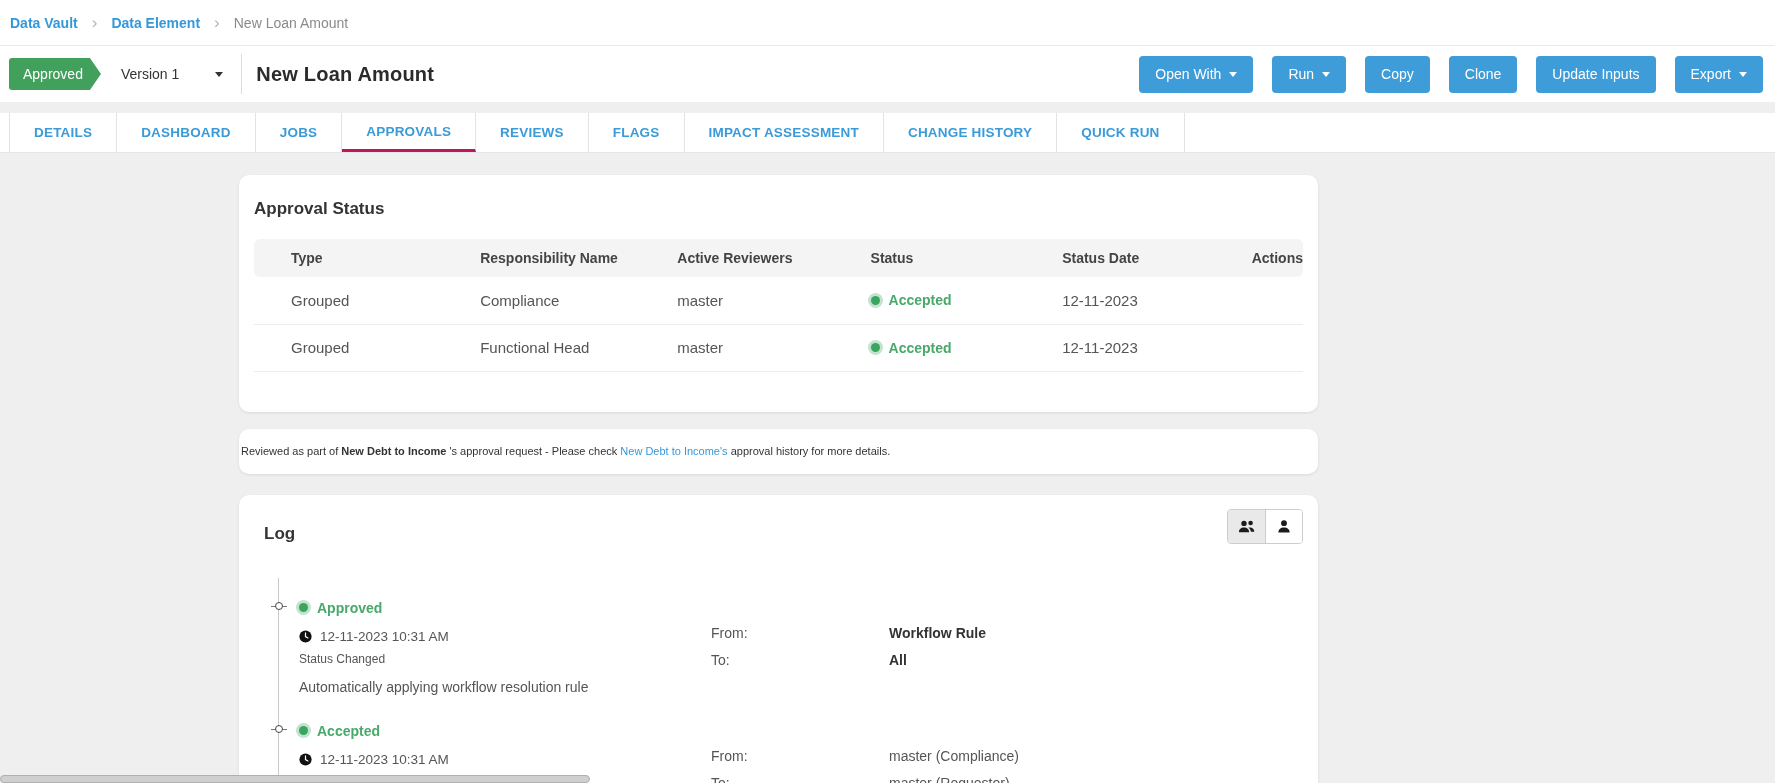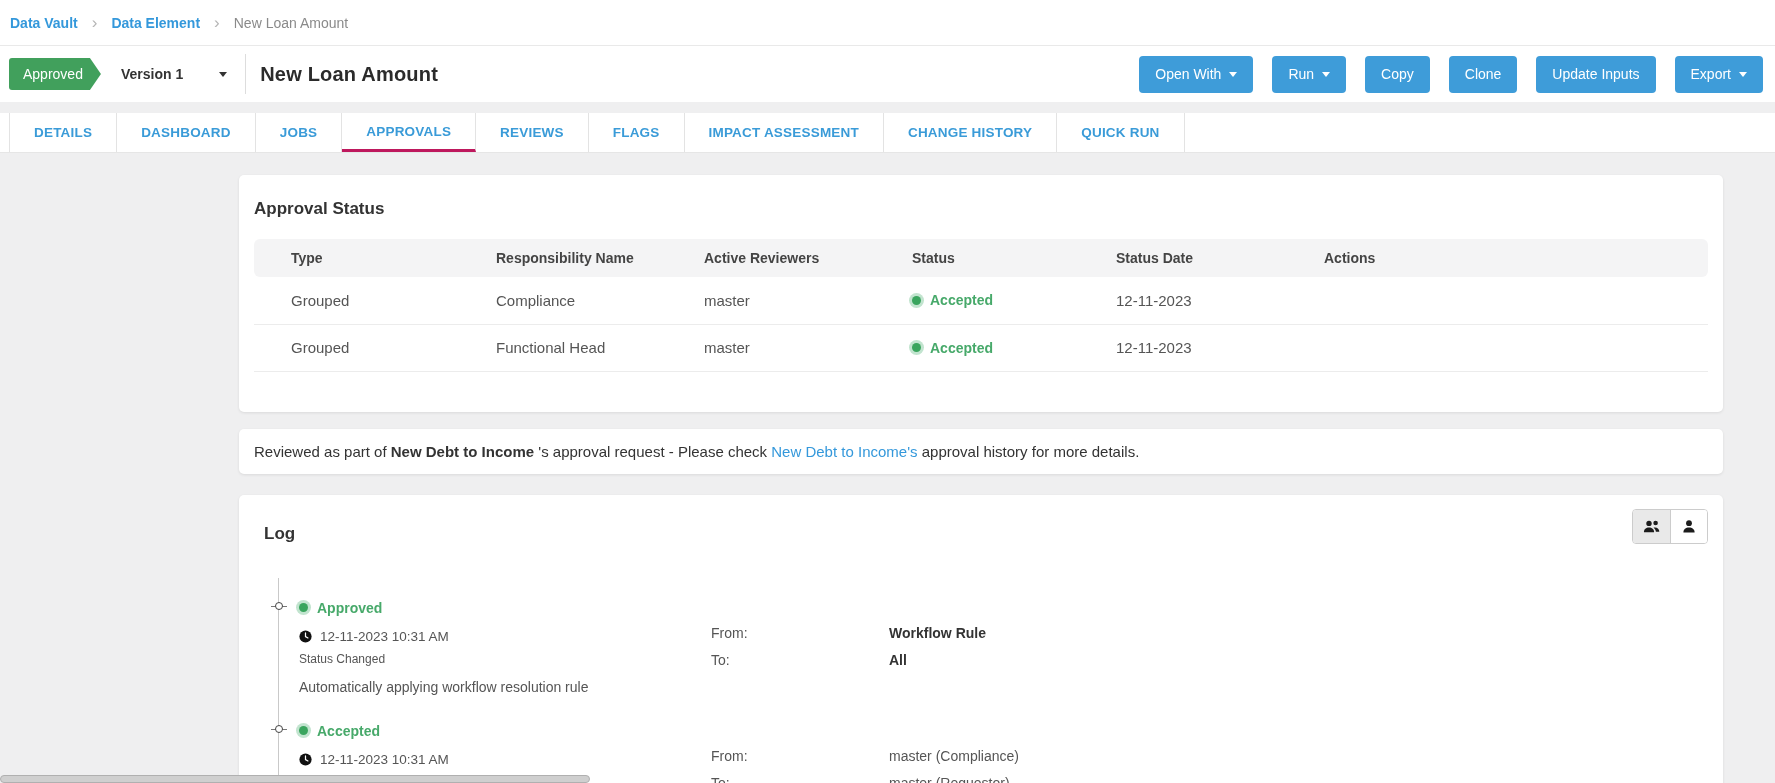--- a/index.html
+++ b/index.html
@@ -8,51 +8,51 @@
 
   
   .topbar { background:#fff; height:46px; display:flex; align-items:center; padding-left:10px; border-bottom:1px solid #e9e9e9; }
   .crumb { font-size:14px; font-weight:700; color:#3498db; cursor:pointer; }
   .crumb.current { color:#8a8a8a; font-weight:400; }
   .crumb-sep { color:#b5b5b5; font-size:17px; margin:0 14px; font-weight:400; }
 
   
   .headerbar { background:#fff; height:56px; display:flex; align-items:center; padding:0 12px 0 9px; }
   .status-badge { background:#41a05c; color:#fff; font-size:14px; height:32px; line-height:32px; padding:0 18px 0 14px; clip-path:polygon(0 0, calc(100% - 11px) 0, 100% 50%, calc(100% - 11px) 100%, 0 100%); border-radius:3px 0 0 3px; }
-  .version-select { display:flex; align-items:center; gap:36px; margin-left:10px; padding:6px 10px; cursor:pointer;font-weight:bold; }
+  .version-select { display:flex; align-items:center; gap:36px; margin-left:10px; padding:6px 10px; cursor:pointer; }
   .version-label { font-size:14px; color:#333; }
   .caret-dark { width:0; height:0; border-left:4px solid transparent; border-right:4px solid transparent; border-top:5px solid #333; }
   .hdr-divider { width:1px; height:40px; background:#ddd; margin:0 14px 0 8px; }
   .page-title { font-size:20px; font-weight:700; color:#2b2b2b; letter-spacing:.2px; }
   .hdr-actions { margin-left:auto; display:flex; gap:19px; }
   .btn { background:#3e9cd9; color:#fff; border:none; border-radius:4px; height:37px; padding:0 16px; font-size:14px; font-family:inherit; display:flex; align-items:center; gap:8px; cursor:pointer; }
   .caret-white { width:0; height:0; border-left:4px solid transparent; border-right:4px solid transparent; border-top:5px solid #fff; }
 
   
   .tabbar { background:#fff; margin-top:11px; height:40px; display:flex; align-items:stretch; padding-left:9px; border-bottom:1px solid #e6e6e6; }
   .tab { display:flex; align-items:center; padding:0 24px; font-size:13.5px; font-weight:700; color:#3a9bd8; border-right:1px solid #e3e3e3; cursor:pointer; letter-spacing:.2px; }
   .tab:first-child { border-left:1px solid #e3e3e3; }
   .tab.active { border-bottom:3px solid #be185d; }
 
   
-  .card { background:#fff; border-radius:5px; box-shadow:0 1px 3px rgba(0,0,0,.09); margin-left:239px; width:1484px; }
+  .card { background:#fff; border-radius:10px; box-shadow:0 1px 3px rgba(0,0,0,.09); margin-left:239px; width:1079px; }
   .card.approval { margin-top:22px; padding:14px 15px 40px 15px; }
   .section-title { font-size:17px; font-weight:700; color:#333; margin:10px 0 20px 0; }
 
   table.approval-table { width:100%; border-collapse:collapse; }
   .approval-table th { background:#f4f4f5; font-size:14px; font-weight:700; color:#444; text-align:left; height:38px; padding-left:37px; }
   .approval-table th:first-child { border-radius:6px 0 0 6px; }
   .approval-table th:last-child { border-radius:0 6px 6px 0; }
   .approval-table td { font-size:15px; color:#555; height:47px; padding-left:37px; border-bottom:1px solid #ececec; }
   .col-type{width:205px;} .col-resp{width:208px;} .col-rev{width:208px;} .col-status{width:204px;} .col-date{width:208px;}
   .status-cell { display:flex; align-items:center; gap:9px; color:#47a96a; font-weight:700; font-size:14px; }
   .sdot { width:9px; height:9px; border-radius:50%; background:#3aa55e; box-shadow:0 0 0 3px #c2e4cf; flex:0 0 auto; }
 
   
-  .card.note { margin-top:17px; height:45px; display:flex; align-items:center; padding-left:15px; font-size:15px; color:#333; }
+  .card.note { margin-top:17px; height:45px; display:flex; align-items:center; padding-left:2px; font-size:11px; color:#333; }
   .note b { font-weight:700; }
   .note .link { color:#3498db; cursor:pointer; }
   .note span { white-space:pre; }
 
   
   .card.log { margin-top:21px; height:330px; padding:14px 15px; position:relative; }
   .log-head { display:flex; align-items:flex-end; justify-content:space-between; }
   .toggle-group { display:flex; border:1px solid #ccc; border-radius:4px; overflow:hidden; }
   .toggle-btn { width:37px; height:33px; background:#fff; display:flex; align-items:center; justify-content:center; cursor:pointer; }
   .toggle-btn.active { background:#e9e9e9; }

